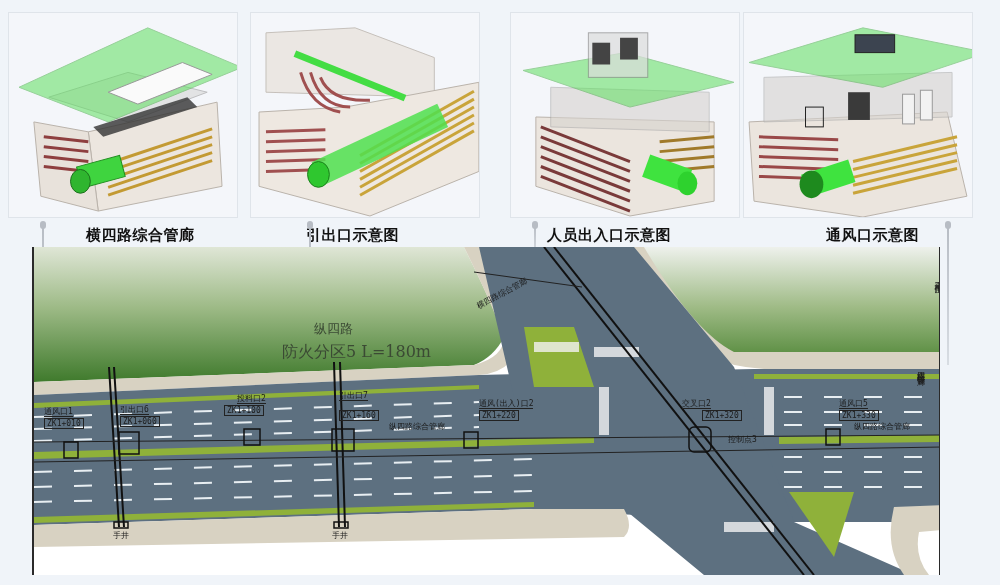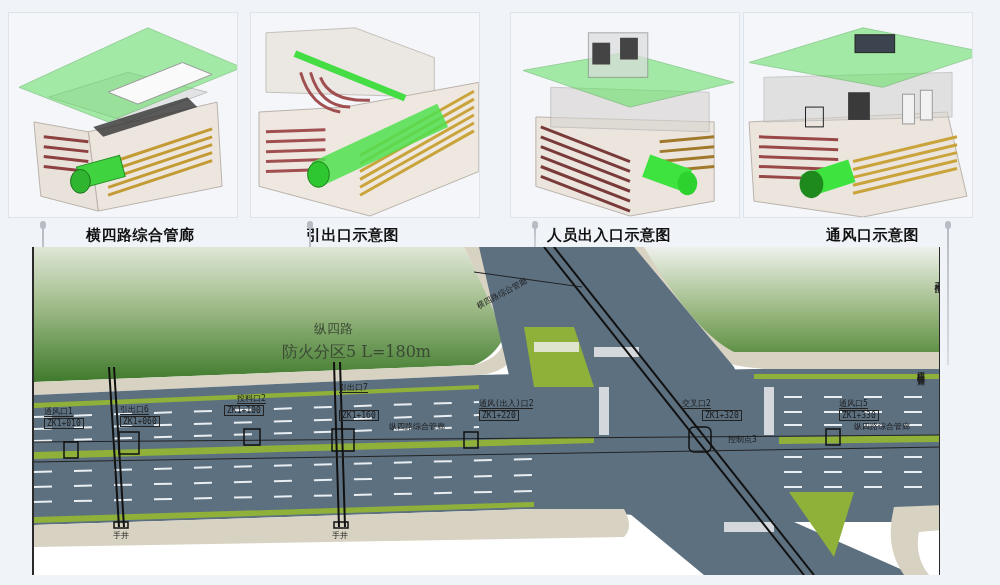--- a/index.html
+++ b/index.html
@@ -233,21 +233,21 @@
   <div class="road-title" style="left:248px; top:95px; font-size:16px;">防火分区5  L=180m</div>
   <div class="vert" style="left:898px; top:28px;">工程范围</div>
   <div class="vert" style="left:880px; top:118px; font-size:8px;">横四路综合管廊</div>
 
   <div class="lbl box" style="left:10px; top:160px;">通风口1</div>
   <div class="lbl box2" style="left:10px; top:171px;">ZK1+010</div>
   <div class="lbl box" style="left:86px; top:158px;">引出口6</div>
   <div class="lbl box2" style="left:86px; top:169px;">ZK1+060</div>
   <div class="lbl box" style="left:190px; top:147px;margin-left:13px;">投料口2</div>
   <div class="lbl box2" style="left:190px; top:158px;">ZK1+100</div>
-  <div class="lbl box" style="left:305px; top:136px;">引出口7</div>
+  <div class="lbl box" style="left:305px; top:144px;">引出口7</div>
   <div class="lbl box2" style="left:305px; top:163px;">ZK1+160</div>
   <div class="lbl box" style="left:445px; top:152px;">通风(出入)口2</div>
   <div class="lbl box2" style="left:445px; top:163px;">ZK1+220</div>
   <div class="lbl box" style="left:648px; top:152px;">交叉口2</div>
   <div class="lbl box2" style="left:668px; top:163px;">ZK1+320</div>
   <div class="lbl box" style="left:805px; top:152px;">通风口5</div>
   <div class="lbl box2" style="left:805px; top:163px;">ZK1+330</div>
 
   <div class="lbl" style="left:355px; top:175px;">纵四路综合管廊</div>
   <div class="lbl" style="left:820px; top:175px;">纵四路综合管廊</div>

